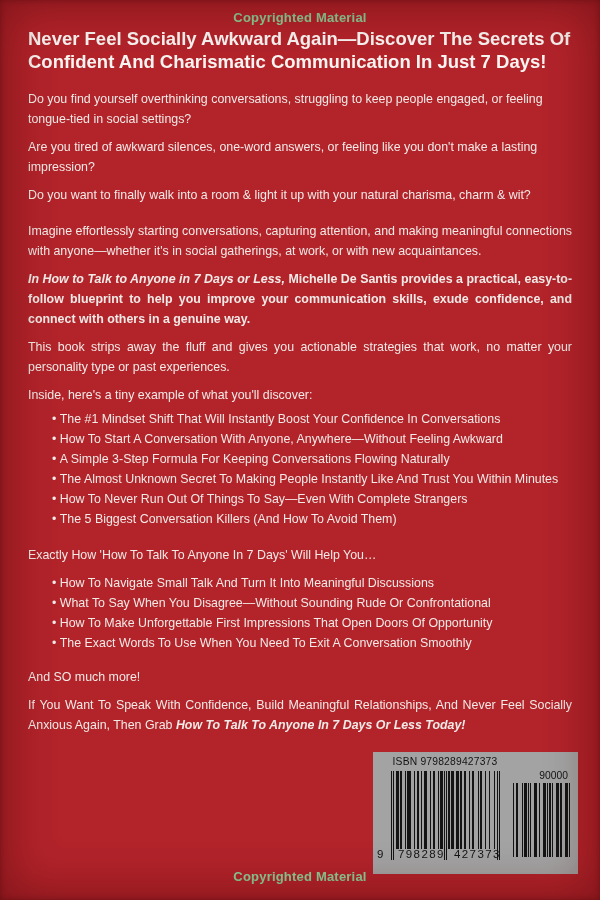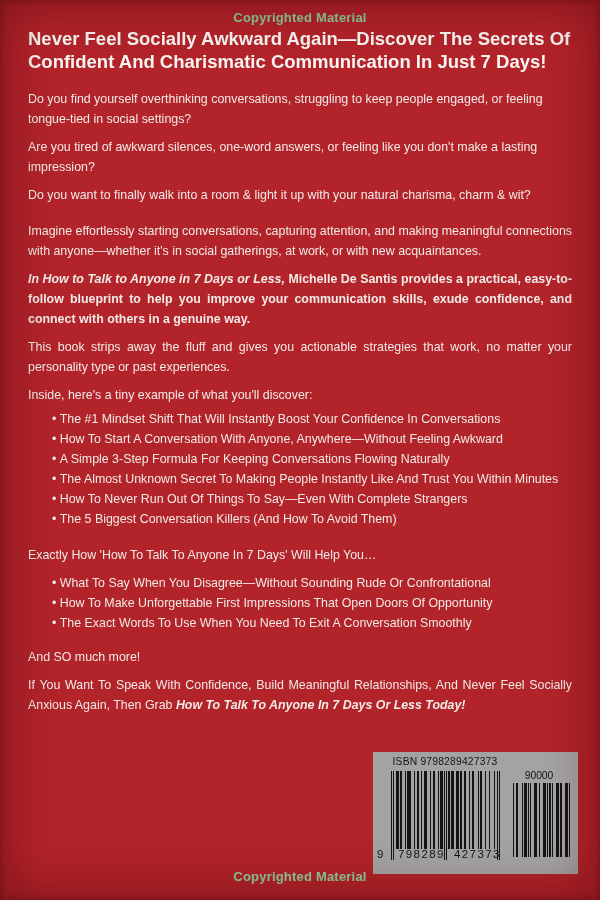--- a/index.html
+++ b/index.html
@@ -40,21 +40,21 @@
     background:#a3a3a3;z-index:3;color:#141414;
   }
   .isbn{position:absolute;top:4px;left:12px;width:120px;text-align:center;
     font-size:10.3px;letter-spacing:.2px;white-space:nowrap;}
   #ean-main{position:absolute;left:18px;top:19px;width:109px;height:89px;}
   #ean-supp{position:absolute;left:139px;top:31px;width:58px;height:74px;}
   .bc-digits span{position:absolute;top:96px;font-size:11.5px;}
   .d9{left:4px;}
   .g1{left:25px;letter-spacing:1.4px;}
   .g2{left:81px;letter-spacing:1.4px;}
-  .supp-num{position:absolute;top:18px;left:137px;width:58px;text-align:center;font-size:10.3px;}
+  .supp-num{position:absolute;top:18px;left:137px;width:58px;text-align:right;font-size:10.3px;}
 </style>
 </head>
 <body>
 
 <div class="cover">
 
   <div class="watermark wm-top">Copyrighted Material</div>
 
   <main class="content">
     <h1>Never Feel Socially Awkward Again—Discover The Secrets Of Confident And Charismatic Communication In Just 7 Days!</h1>
@@ -74,20 +74,21 @@
       <li>The #1 Mindset Shift That Will Instantly Boost Your Confidence In Conversations</li>
       <li>How To Start A Conversation With Anyone, Anywhere—Without Feeling Awkward</li>
       <li>A Simple 3-Step Formula For Keeping Conversations Flowing Naturally</li>
       <li>The Almost Unknown Secret To Making People Instantly Like And Trust You Within Minutes</li>
       <li>How To Never Run Out Of Things To Say—Even With Complete Strangers</li>
       <li>The 5 Biggest Conversation Killers (And How To Avoid Them)</li>
     </ul>
 
     <p class="lead2">Exactly How 'How To Talk To Anyone In 7 Days' Will Help You…</p>
     <ul class="bullets b2">
+      <li>How To Navigate Small Talk And Turn It Into Meaningful Discussions</li>
       <li>What To Say When You Disagree—Without Sounding Rude Or Confrontational</li>
       <li>How To Make Unforgettable First Impressions That Open Doors Of Opportunity</li>
       <li>The Exact Words To Use When You Need To Exit A Conversation Smoothly</li>
     </ul>
 
     <p>And SO much more!</p>
 
     <p class="just cta"><span>If You Want To Speak With Confidence, Build Meaningful Relationships, And Never Feel Socially Anxious Again, Then Grab </span><em>How To Talk To Anyone In 7 Days Or Less Today!</em></p>
   </main>
 

